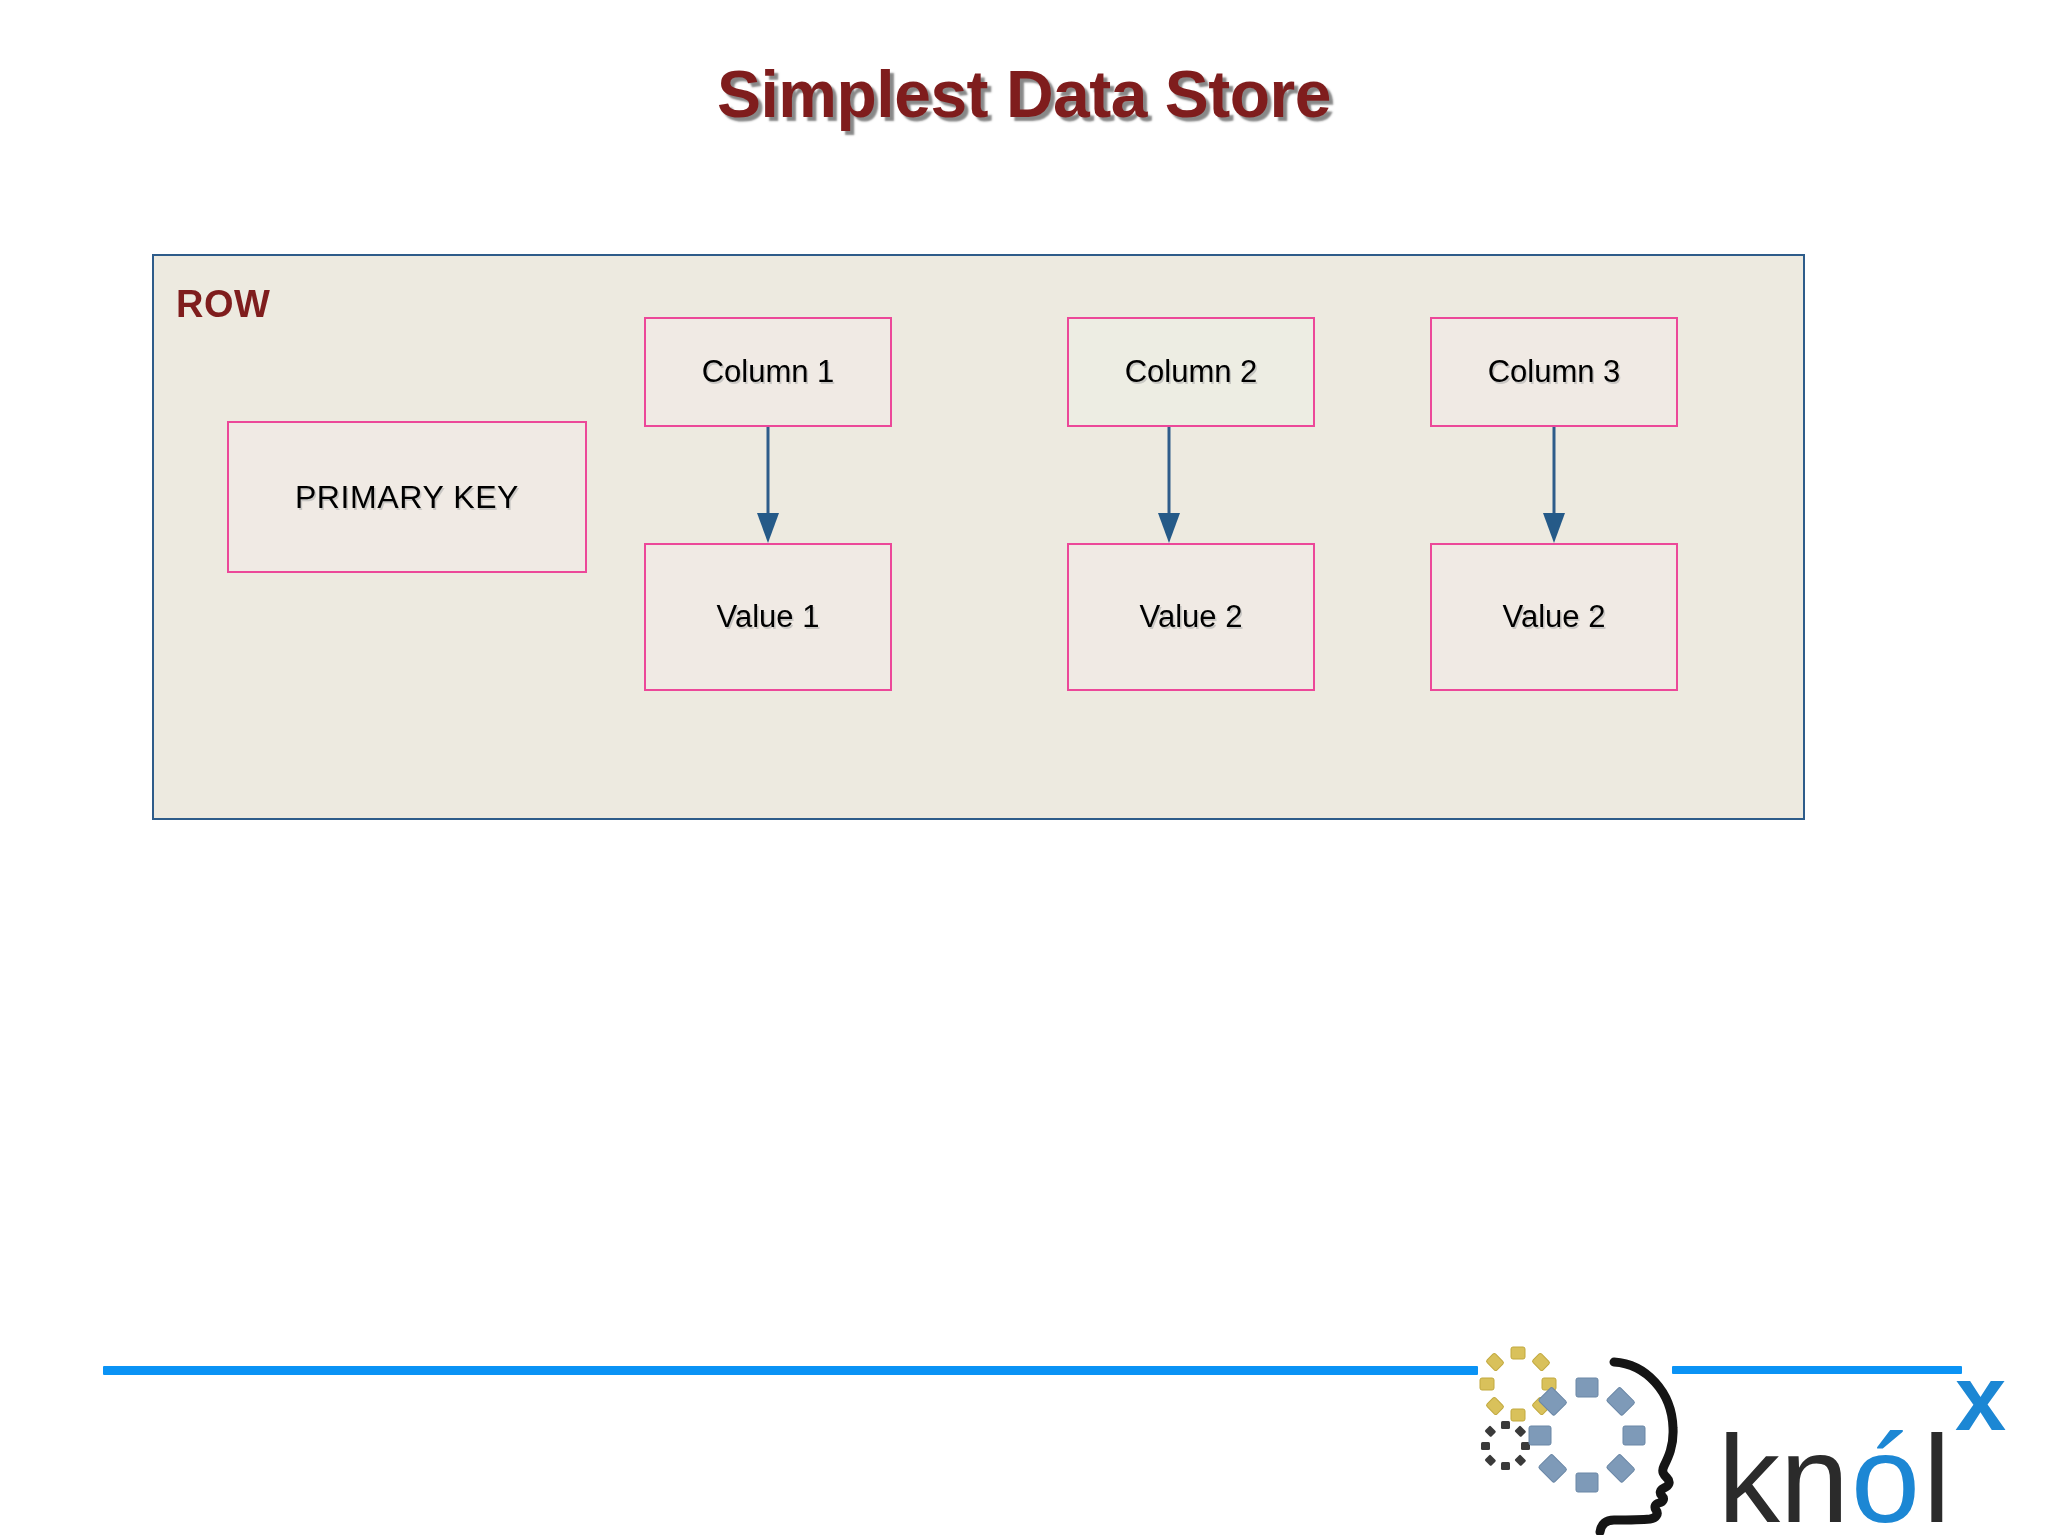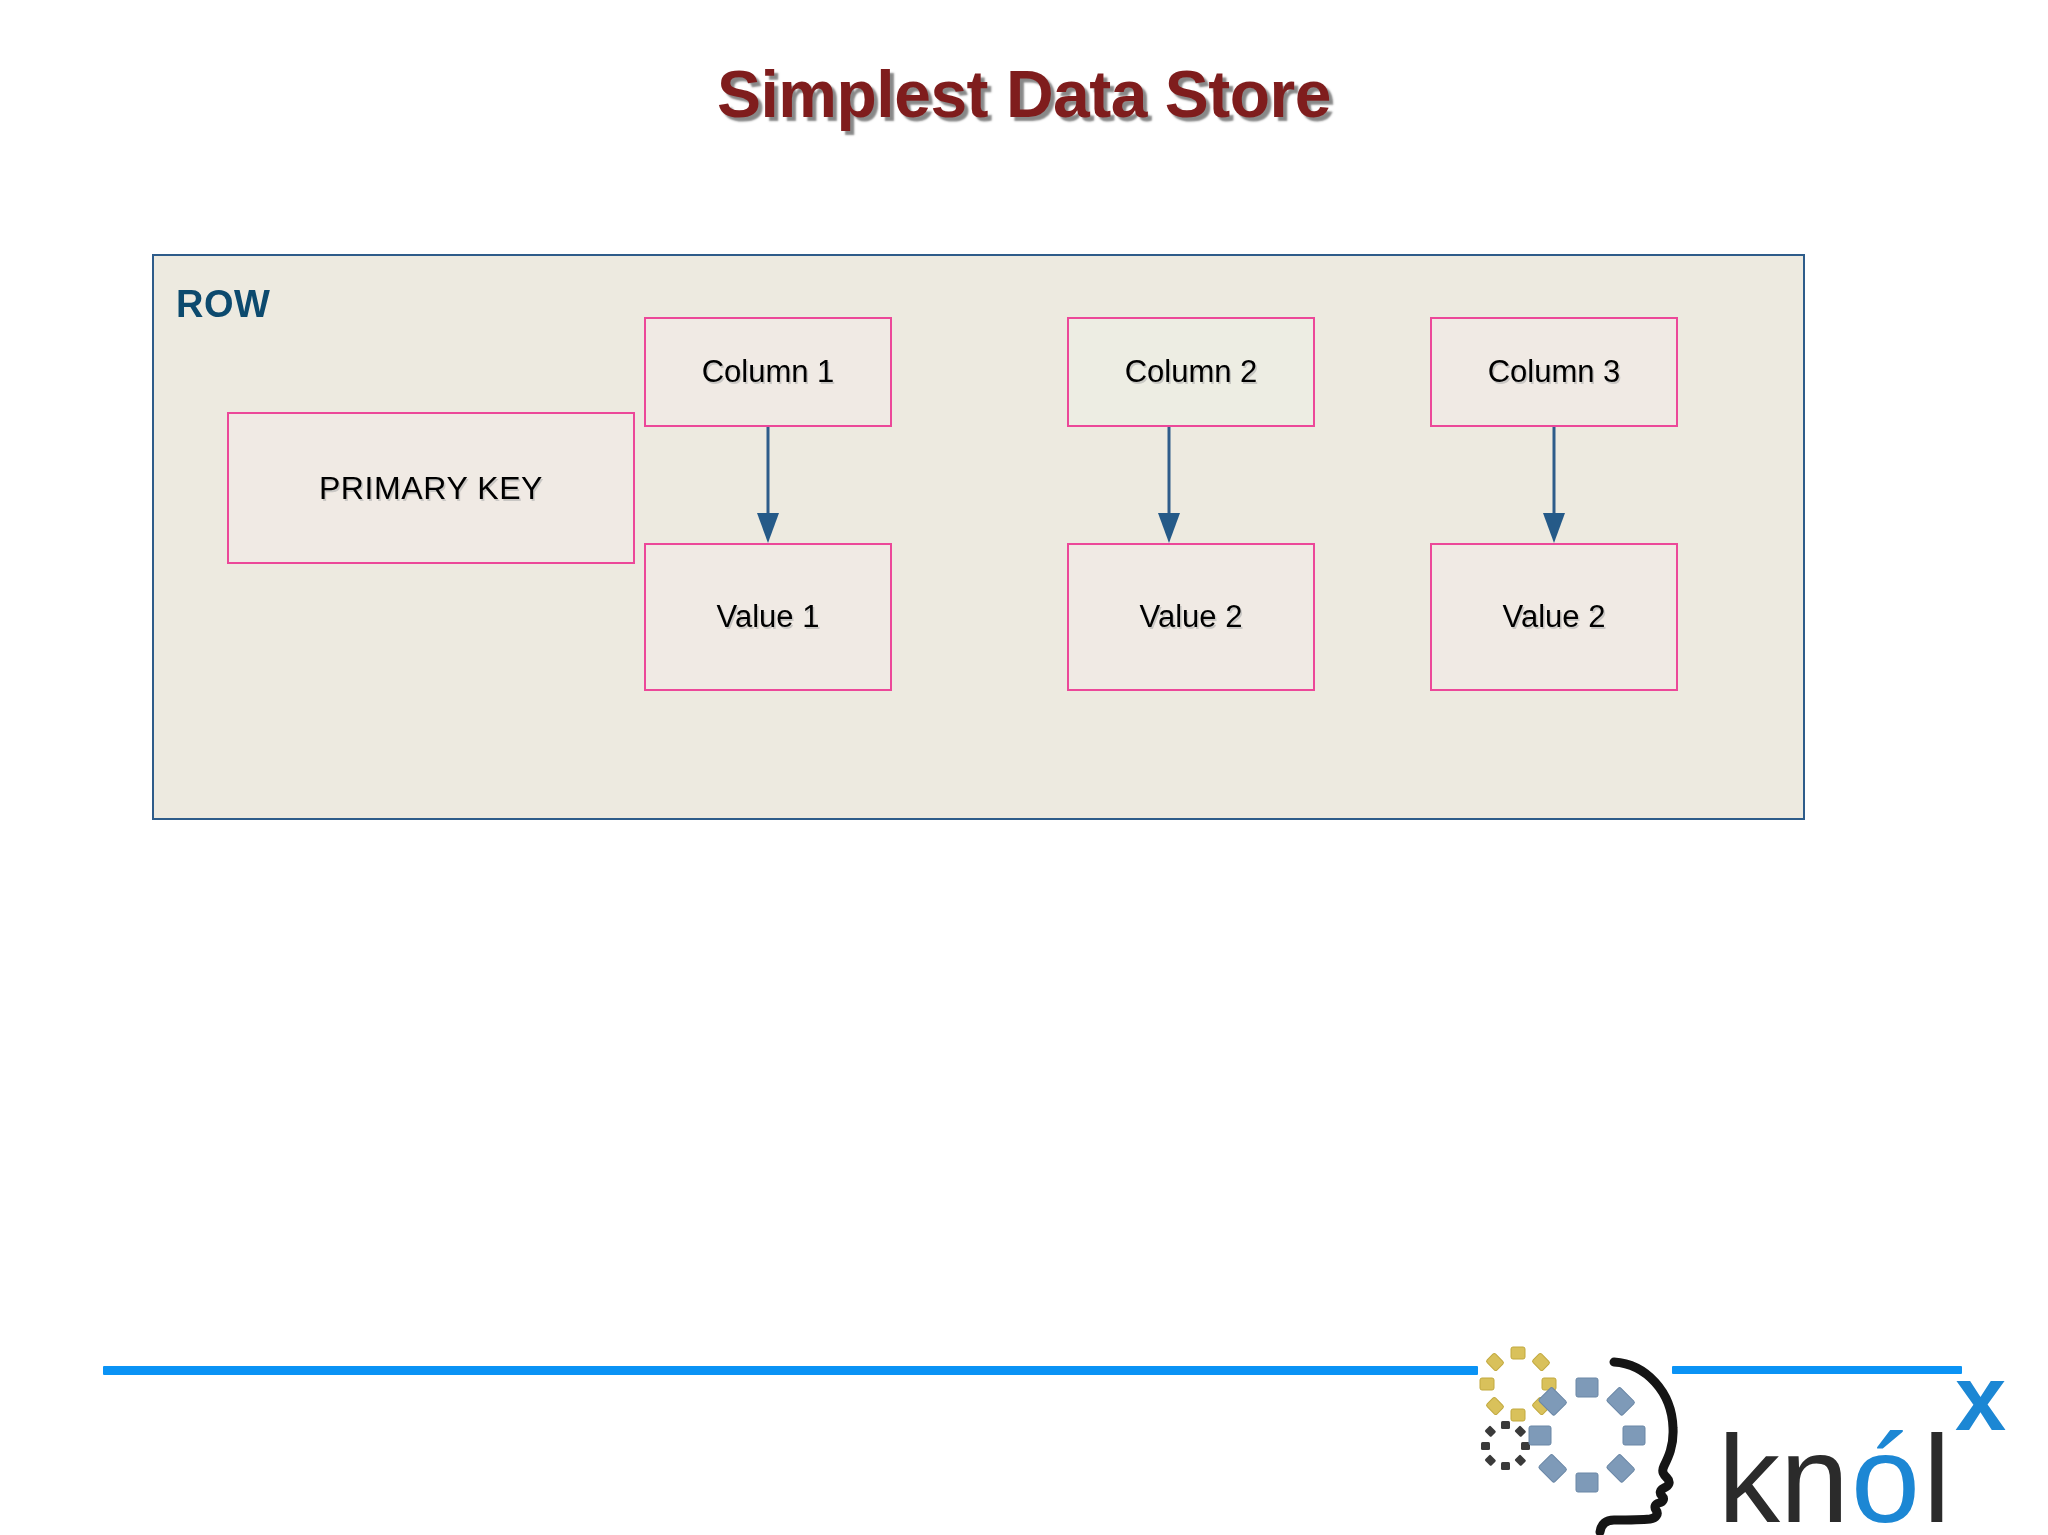--- a/index.html
+++ b/index.html
@@ -42,42 +42,42 @@
     background: #EDEAE0;
     border: 2px solid #2E5C8A;
     box-sizing: border-box;
   }
   .row-label {
     position: absolute;
     left: 176px;
     top: 283px;
     font-size: 38px;
     font-weight: bold;
-    color: #0c4a6e;
+    color: #7f1d1d;
     letter-spacing: 0.5px;
   }
 
   
   .dbox {
     position: absolute;
     box-sizing: border-box;
     border: 2px solid #ec4899;
     background: #F0EAE4;
     display: flex;
     align-items: center;
     justify-content: center;
     color: #000000;
     font-weight: normal;
     text-shadow: 1.5px 1.5px 0 rgba(170,170,170,0.55);
   }
 
   .box-primary-key {
     left: 227px;
-    top: 412px;
-    width: 408px;
+    top: 421px;
+    width: 360px;
     height: 152px;
     font-size: 32px;
     letter-spacing: 0.6px;
   }
 
   .box-col {
     width: 248px;
     height: 110px;
     top: 317px;
     font-size: 31px;

